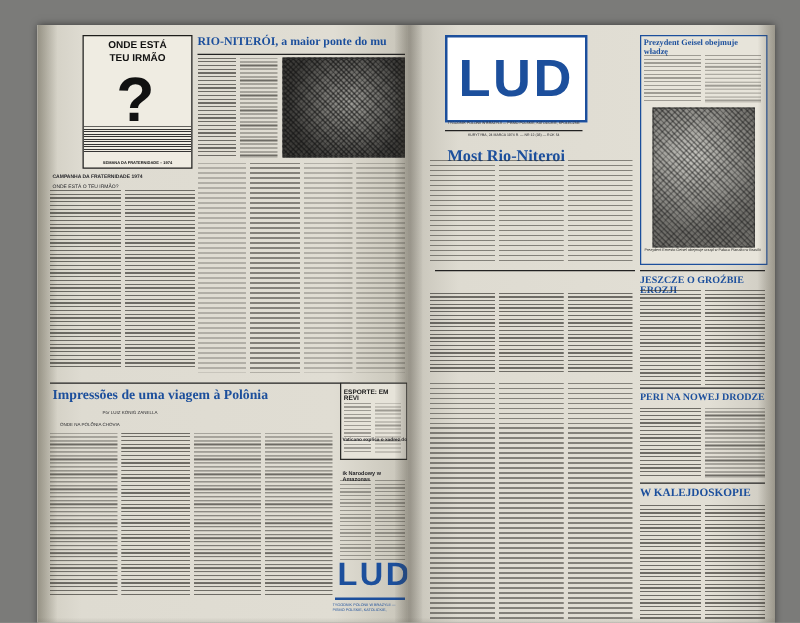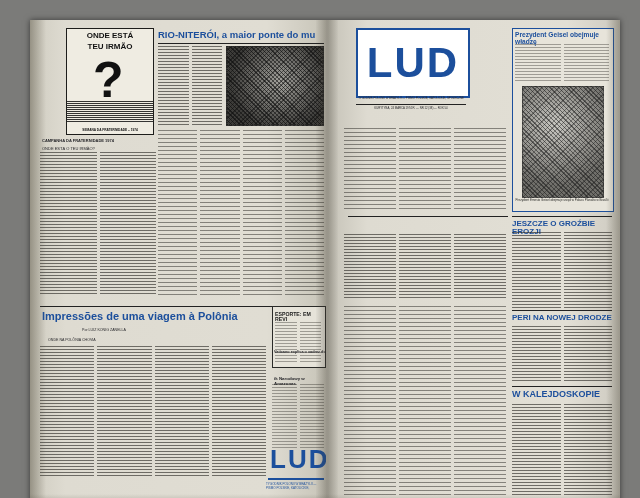--- a/index.html
+++ b/index.html
@@ -72,21 +72,21 @@
     background: linear-gradient(0deg, rgba(70,65,52,0.40), rgba(70,65,52,0));
     pointer-events:none;
   }
 
   
   .blk { position: absolute; }
 
   .hl-blue {
     color: #1c4f9c;
     font-weight: bold;
-    font-family: Liberation Sans, sans-serif;
+    font-family: Liberation Serif, serif;
     line-height: 1.0;
   }
   .hl-black {
     color: #1a1a1a;
     font-weight: bold;
     line-height: 1.0;
   }
 
   
   .cols {
@@ -284,20 +284,21 @@
 
     <div class="page right">
 
       <div class="masthead" style="left:30px; top:8px; width:110px; height:66px;">
         <span class="lud" style="font-size:42px;">LUD</span>
       </div>
       <div class="small-label" style="left:30px; top:76px; width:110px; font-size:2.8px; text-align:center;">TYGODNIK POLONII W BRAZYLII — PISMO POLSKIE, KATOLICKIE, SPOŁECZNE</div>
       <div class="rule-black" style="left:30px; top:84px; width:110px; height:1px;"></div>
       <div class="small-label" style="left:30px; top:86px; width:110px; font-size:2.8px; text-align:center;">KURYTYBA, 24 MARCA 1974 R. — NR 12 (38) — ROK 54</div>
 
+      <div class="blk hl-blue" style="left:32px; top:98px; width:120px; font-size:13px;">Most Rio-Niteroi</div>
 
       <div class="boxed-blue" style="position:absolute; left:186px; top:8px; width:100px; height:182px; background:#e7e4da;"></div>
       <div class="blk hl-blue" style="left:189px; top:12px; width:94px; font-size:6.6px;">Prezydent Geisel obejmuje władzę</div>
       <div class="cols" style="left:189px; top:24px; width:94px; height:38px;">
         <div class="col pale"></div>
         <div class="col pale"></div>
       </div>
       <div class="photo" style="left:196px; top:66px; width:80px; height:110px;"></div>
       <div class="caption" style="left:189px; top:179px; width:94px;">Prezydent Ernesto Geisel obejmuje urząd w Pałacu Planalto w Brasílii</div>
 

